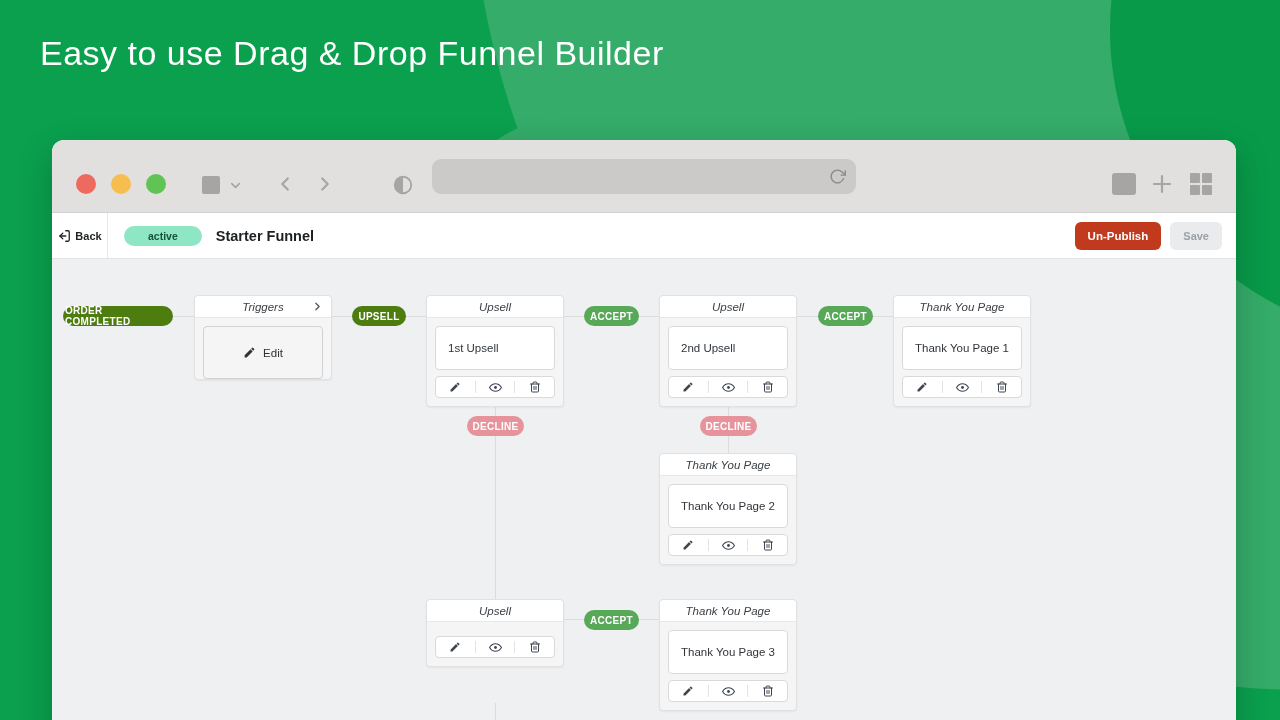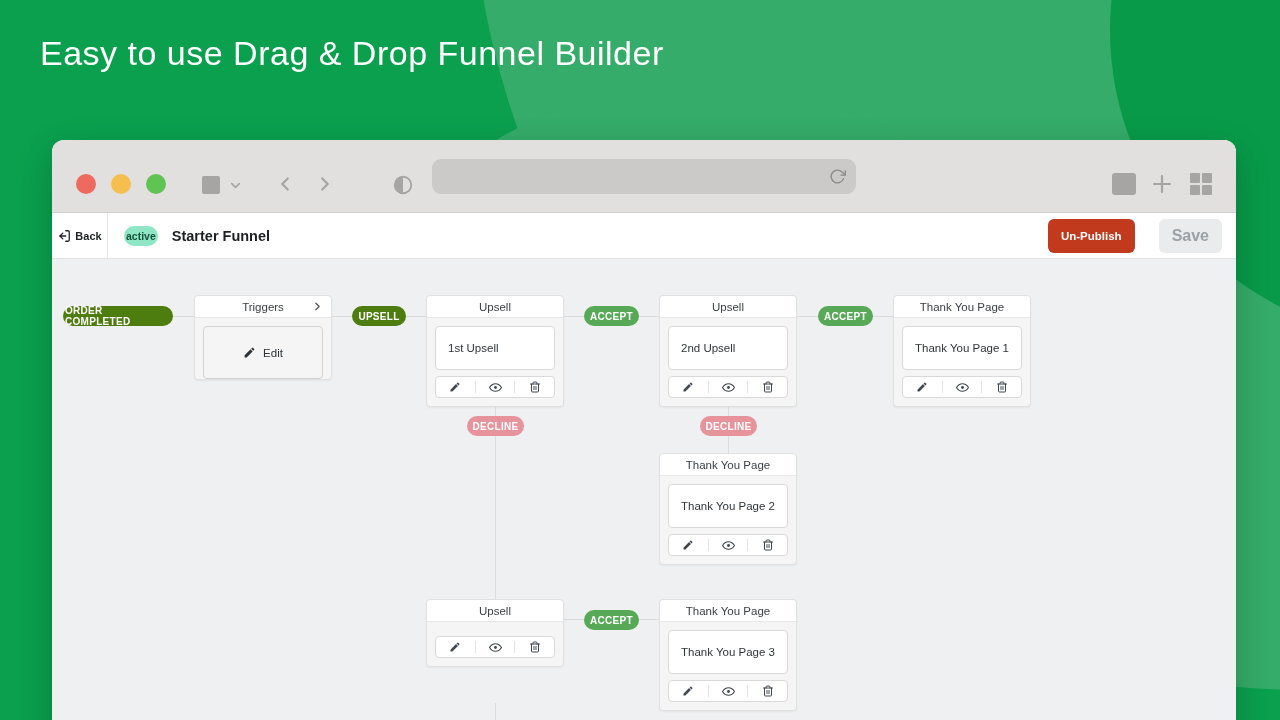--- a/index.html
+++ b/index.html
@@ -32,39 +32,39 @@
   .urlbar input { flex:1; background:transparent; border:none; outline:none; font-size:13px; color:#4a4a4a; }
   .reload-btn { background:none; border:none; color:#8d8b89; cursor:pointer; display:flex; align-items:center; }
   .right-sq { left:1060px; top:33px; width:24px; height:22px; background:#a7a5a3; border-radius:3px; }
   .plus-ic { left:1098px; top:32px; }
   .tabgrid { left:1138px; top:33px; width:22px; height:22px; display:grid; grid-template-columns:10px 10px; grid-template-rows:10px 10px; gap:2px; }
   .tabgrid span { background:#a7a5a3; border-radius:1px; }
 
   
   .app-toolbar { height:46px; background:#ffffff; border-bottom:1px solid #e4e4e4; display:flex; align-items:center; position:relative; }
   .back-cell { width:56px; height:100%; display:flex; align-items:center; justify-content:center; gap:4px; border:none; border-right:1px solid #e8e8e8; background:#fff; font-size:11px; font-weight:700; color:#1f2326; cursor:pointer; }
-  .status-pill { margin-left:16px; background:#8fe6c4; color:#14523c; font-size:10.5px; font-weight:600; padding:4px 2px; border-radius:999px; }
+  .status-pill { margin-left:16px; background:#8fe6c4; color:#14523c; font-size:10.5px; font-weight:600; padding:4px 24px; border-radius:999px; }
   .funnel-title { margin-left:14px; font-size:14.5px; font-weight:700; color:#1c2023; }
-  .toolbar-right { position:absolute; right:14px; display:flex; gap:24px; }
+  .toolbar-right { position:absolute; right:14px; display:flex; gap:9px; }
   .btn-unpublish { background:#c13a1e; color:#fff; border:none; border-radius:6px; font-size:11.5px; font-weight:700; padding:8px 13px; cursor:pointer; }
-  .btn-save { background:#e9ebec; color:#9ba1a6; border:none; border-radius:6px; font-size:16px; font-weight:700; padding:8px 13px; cursor:pointer; }
+  .btn-save { background:#e9ebec; color:#9ba1a6; border:none; border-radius:6px; font-size:11px; font-weight:700; padding:8px 13px; cursor:pointer; }
 
   
   .canvas { position:relative; height:493px; background:#eff0f1; }
   .h-line,.v-line { position:absolute; background:#dcdcdc; }
   .h-line { height:1px; }
   .v-line { width:1px; }
 
   .pill { position:absolute; height:20px; border-radius:10px; color:#fff; font-size:10px; font-weight:700; letter-spacing:.3px; display:flex; align-items:center; justify-content:center; padding:0 2px; }
   .pill-blue { background:#4d7c0f; }
   .pill-green { background:#57a857; }
   .pill-pink { background:#e6939c; }
 
   .card { position:absolute; width:138px; background:#f5f5f5; border:1px solid #e1e1e1; border-radius:4px; box-shadow:0 1px 2px rgba(0,0,0,.05); }
-  .card-header { position:relative; height:22px; background:#fff; border-bottom:1px solid #e8e8e8; border-radius:4px 4px 0 0; display:flex; align-items:center; justify-content:center; font-size:11.5px; color:#3a3f44; }
+  .card-header { position:relative; height:22px; background:#fff; border-bottom:1px solid #e8e8e8; border-radius:4px 4px 0 0; display:flex; align-items:center; justify-content:center; font-size:11.5px; color:#3a3f44;font-style:italic; }
   .card-header .chev-r { position:absolute; right:7px; top:4px; color:#555; }
   .card-body { padding:8px; }
   .page-box { background:#fff; border:1px solid #d9d9d9; border-radius:4px; height:44px; display:flex; align-items:center; padding-left:12px; font-size:11.5px; color:#30353a; }
   .actions { margin-top:6px; background:#fff; border:1px solid #d9d9d9; border-radius:4px; height:22px; display:flex; align-items:stretch; overflow:hidden; }
   .act { flex:1; background:none; border:none; display:flex; align-items:center; justify-content:center; color:#3f4650; cursor:pointer; padding:0; }
   .act-sep { width:1px; background:#e3e3e3; margin:4px 0; }
   .edit-box { margin:8px; height:53px; border:1px solid #d2d2d2; border-radius:4px; display:flex; align-items:center; justify-content:center; gap:7px; font-size:11.5px; color:#2e3338; cursor:pointer; background:transparent; width:calc(100% - 16px); }
 </style>
 </head>
 <body>

